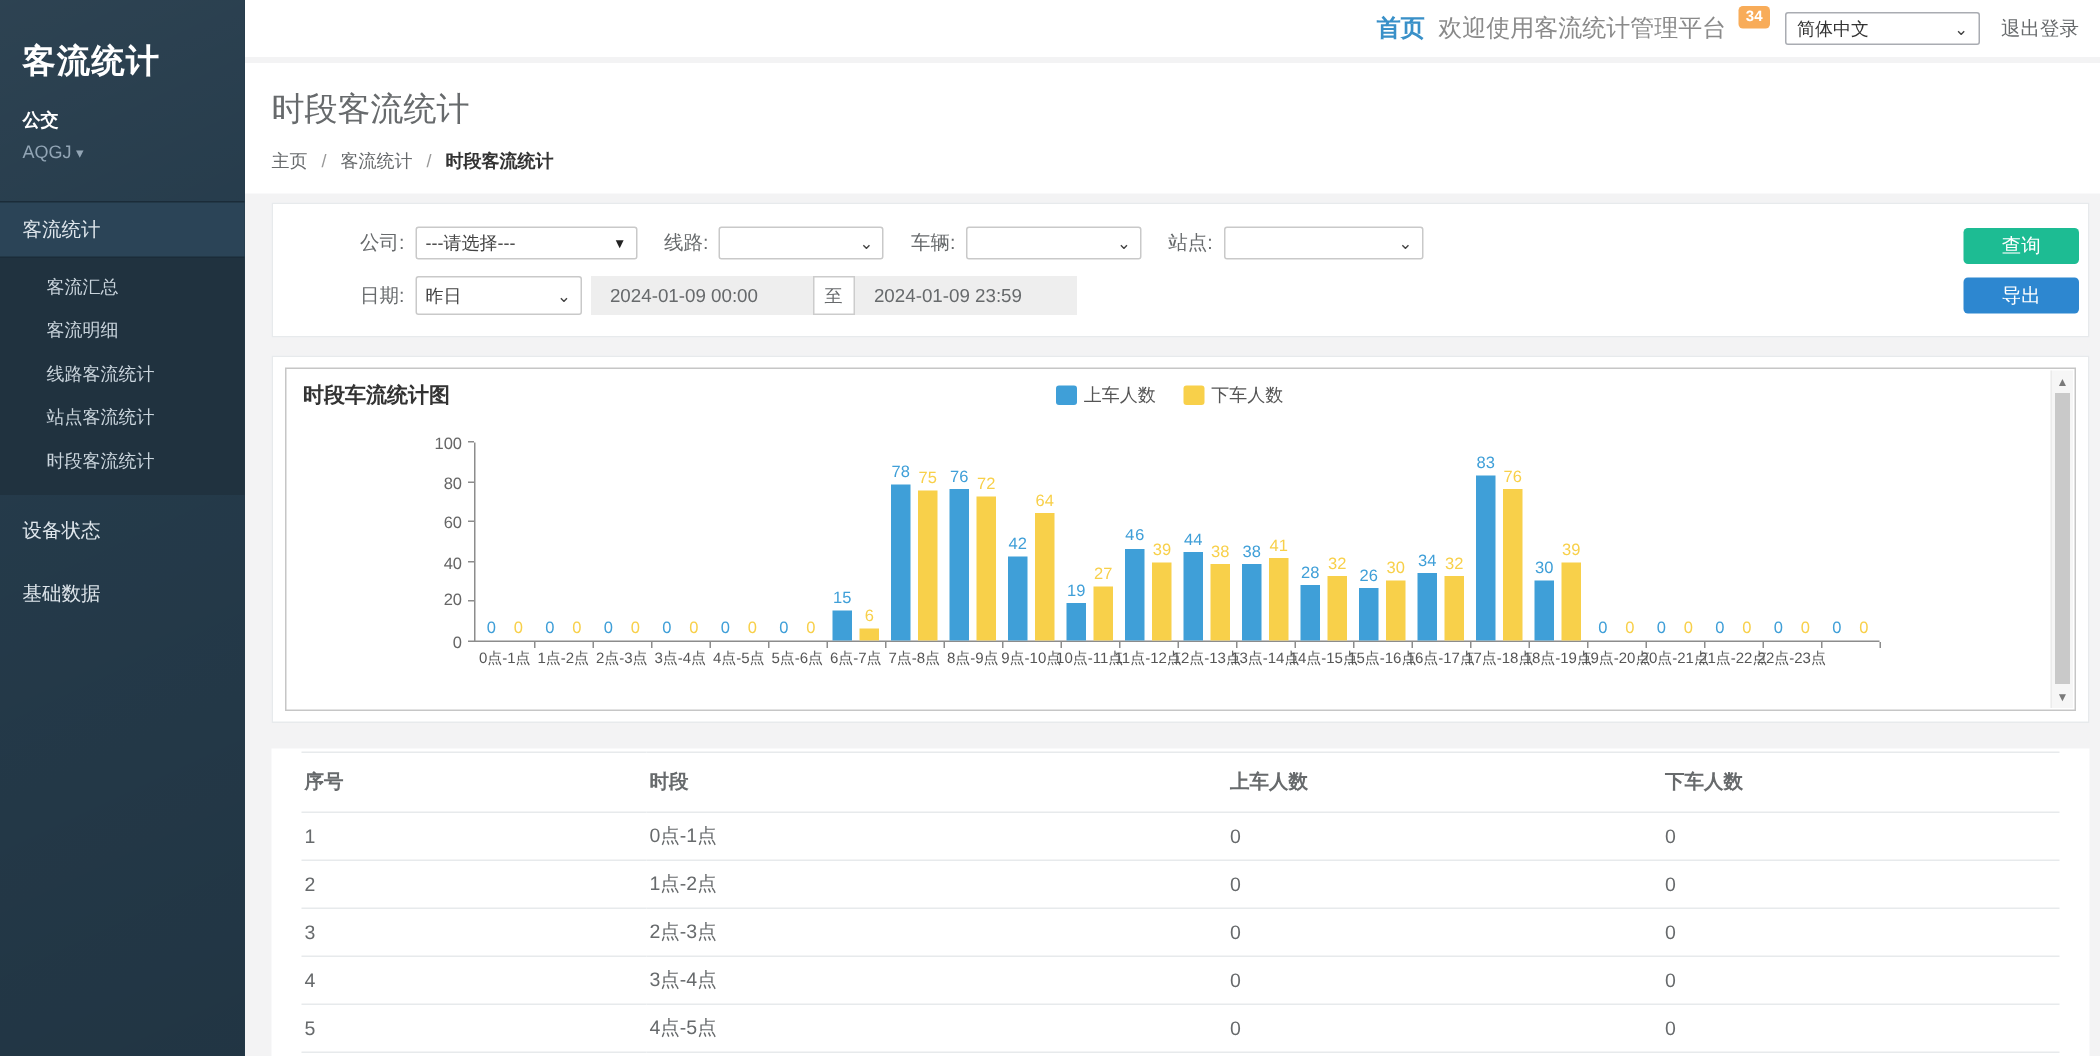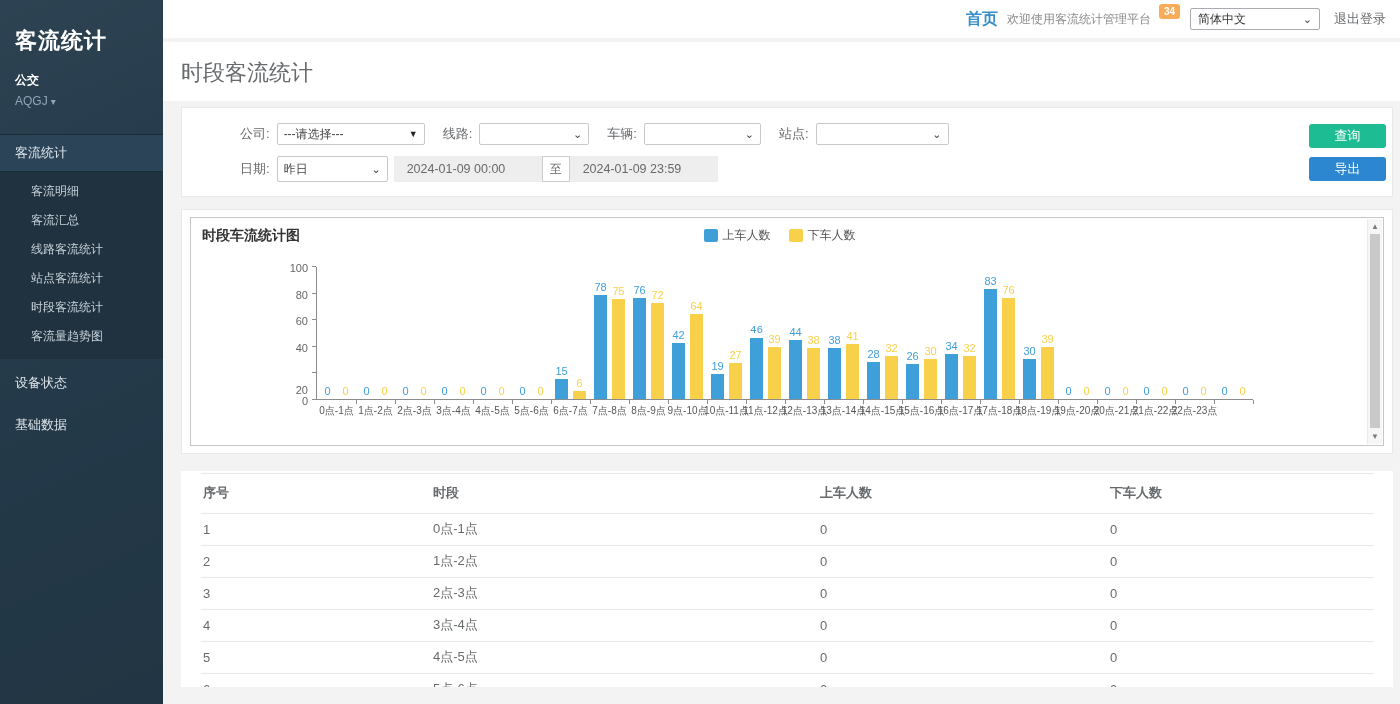--- a/index.html
+++ b/index.html
@@ -18,21 +18,21 @@
   .nav-section { padding:9px 15px; font-size:13px; color:#dfe6ec; cursor:pointer; }
   .nav-section.active { background:#2b4457; border-top:1px solid #1b2c39; border-bottom:1px solid #1b2c39; }
   .nav-sub { background:#20323f; padding:5px 0 8px; }
   .nav-sub-item { padding:6px 14px 6px 31px; font-size:12px; color:#c9d4dc; cursor:pointer; }
   .nav-section.plain { margin-top:6px; }
 
   
   .main { margin-left:163px; width:1237px; }
   .topbar { height:38px; background:#fff; display:flex; align-items:center; justify-content:flex-end; padding-right:8px; }
   .home-link { color:#3990c8; font-size:16px; font-weight:bold; margin-right:9px; cursor:pointer; }
-  .welcome { font-size:12px; color:#8a8a8a; margin-right:8px;font-family:Liberation Mono, monospace; }
+  .welcome { font-size:16px; color:#8a8a8a; margin-right:8px;font-family:Liberation Mono, monospace; }
   .badge { background:#f8ac59; color:#fff; font-size:10px; font-weight:bold; padding:2px 5px; border-radius:3px; transform:translateY(-8px); margin-right:10px; }
   .lang-select { width:130px; height:22px; border:1px solid #a9acb2; border-radius:2px; background:#fff;
     display:flex; align-items:center; justify-content:space-between; padding:0 7px; font-size:12px; color:#333; margin-right:14px; cursor:pointer; }
   .lang-select .chev { font-size:11px; color:#444; }
   .logout { font-size:13px; color:#676a6c; margin-right:6px; cursor:pointer; }
 
   .page-header { background:#fff; margin-top:4px; padding:16px 0 13px 18px; }
   .page-title { font-size:22px; font-weight:400; color:#676a6c; }
   .breadcrumb { margin-top:11px; font-size:12px; color:#676a6c; }
   .breadcrumb .sep { color:#999; margin:0 6px; }
@@ -98,26 +98,25 @@
   <div class="brand">
     <div class="brand-title">客流统计</div>
     <div class="brand-org">公交</div>
     <div class="brand-code">
       <span>AQGJ</span><span class="caret">▾</span>
     </div>
   </div>
   <div class="nav" id="nav">
       <div class="nav-section active">客流统计</div>
       <div class="nav-sub">
+        <div class="nav-sub-item">客流汇总</div>
         <div class="nav-sub-item">客流明细</div>
-        <div class="nav-sub-item">客流汇总</div>
         <div class="nav-sub-item">线路客流统计</div>
         <div class="nav-sub-item">站点客流统计</div>
         <div class="nav-sub-item">时段客流统计</div>
-        <div class="nav-sub-item">客流量趋势图</div>
       </div>
       <div class="nav-section plain">设备状态</div>
       <div class="nav-section plain">基础数据</div>
     </div>
 </div>
 
 <div class="main">
 
   <div class="topbar">
     <span class="home-link">首页</span>
@@ -125,20 +124,27 @@
     <span class="badge">34</span>
     <div class="lang-select">
       <span>简体中文</span>
       <span class="chev">⌄</span>
     </div>
     <span class="logout">退出登录</span>
   </div>
 
   <div class="page-header">
     <div class="page-title">时段客流统计</div>
+    <div class="breadcrumb">
+      <span class="crumb">主页</span>
+      <span class="sep">/</span>
+      <span class="crumb">客流统计</span>
+      <span class="sep">/</span>
+      <span class="current">时段客流统计</span>
+    </div>
   </div>
 
   <div class="content">
 
     <div class="filter-card">
       <div class="frow">
         <span class="flabel">公司:</span>
         <div class="fselect" style="width:148px;">
           <span>---请选择---</span>
           <span class="tri">▼</span>
@@ -187,21 +193,21 @@
             </div>
             <div class="legend-item">
               <span class="legend-swatch" style="background: rgb(248, 208, 74);"></span>
               <span class="legend-label">下车人数</span>
             </div>
           </div>
         <div class="chart-plot-row">
           <div class="yaxis" id="yaxis">
               <div class="ylab" style="bottom: -7px;">0</div>
               <div class="ytick" style="bottom: 0px;"></div>
-              <div class="ylab" style="bottom: 4px;">20</div>
+              <div class="ylab" style="bottom: 22px;">20</div>
               <div class="ytick" style="bottom: 26.6px;"></div>
               <div class="ylab" style="bottom: 46.2px;">40</div>
               <div class="ytick" style="bottom: 53.2px;"></div>
               <div class="ylab" style="bottom: 72.8px;">60</div>
               <div class="ytick" style="bottom: 79.8px;"></div>
               <div class="ylab" style="bottom: 99.4px;">80</div>
               <div class="ytick" style="bottom: 106.4px;"></div>
               <div class="ylab" style="bottom: 126px;">100</div>
               <div class="ytick" style="bottom: 133px;"></div>
             </div>

